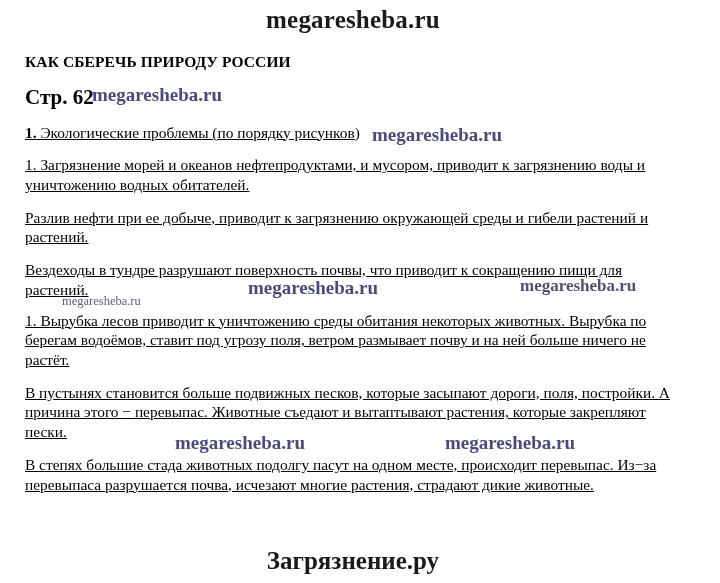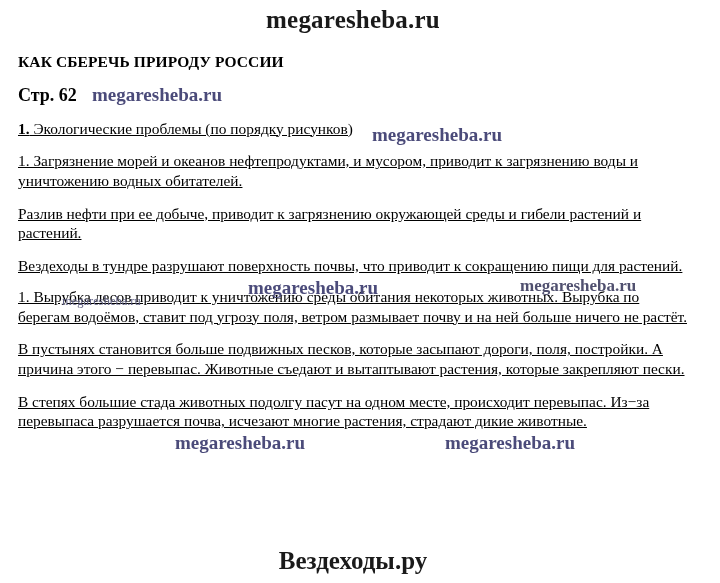--- a/index.html
+++ b/index.html
@@ -13,21 +13,21 @@
     font-family: "Liberation Serif", serif;
     color: #000000;
     position: relative;
     overflow: hidden;
   }
   .page {
     position: relative;
     width: 706px;
     height: 583px;
     box-sizing: border-box;
-    padding: 0 14px;
+    padding: 0 21px;
   }
   .site-title {
     text-align: center;
     font-family: "Liberation Serif", serif;
     font-weight: bold;
     font-size: 25px;
     color: #1a1a1a;
     letter-spacing: 0.2px;
     padding-top: 6px;
     line-height: 1.1;
@@ -36,21 +36,21 @@
     font-family: "Liberation Serif", serif;
     font-weight: bold;
     font-size: 15.5px;
     margin-top: 19px;
     margin-left: 4px;
     letter-spacing: 0.1px;
   }
   .page-num {
     font-family: "Liberation Serif", serif;
     font-weight: bold;
-    font-size: 18px;
+    font-size: 21px;
     margin-top: 14px;
     margin-left: 4px;
   }
   .para {
     font-size: 15.4px;
     line-height: 1.28;
     margin-top: 13px;
     margin-left: 4px;
     margin-right: 2px;
     text-align: left;
@@ -109,21 +109,21 @@
 
   <div class="para"><b>1.</b><span> Экологические проблемы (по порядку рисунков)</span></div>
 
   <div class="para">1. Загрязнение морей и океанов нефтепродуктами, и мусором, приводит к загрязнению воды и уничтожению водных обитателей.</div>
   <div class="para">Разлив нефти при ее добыче, приводит к загрязнению окружающей среды и гибели растений и растений.</div>
   <div class="para">Вездеходы в тундре разрушают поверхность почвы, что приводит к сокращению пищи для растений.</div>
   <div class="para tight">1. Вырубка лесов приводит к уничтожению среды обитания некоторых животных. Вырубка по берегам водоёмов, ставит под угрозу поля, ветром размывает почву и на ней больше ничего не растёт.</div>
   <div class="para">В пустынях становится больше подвижных песков, которые засыпают дороги, поля, постройки. А причина этого − перевыпас. Животные съедают и вытаптывают растения, которые закрепляют пески.</div>
   <div class="para">В степях большие стада животных подолгу пасут на одном месте, происходит перевыпас. Из−за перевыпаса разрушается почва, исчезают многие растения, страдают дикие животные.</div>
 
-  <div class="footer-brand">Вездеходы.ру</div>
+  <div class="footer-brand">Загрязнение.ру</div>
 
   <div id="watermark-layer">
       <div class="wm big" style="left: 92px; top: 84px;">megaresheba.ru</div>
       <div class="wm big" style="left: 372px; top: 124px;">megaresheba.ru</div>
       <div class="wm big" style="left: 248px; top: 277px;">megaresheba.ru</div>
       <div class="wm mid" style="left: 520px; top: 276px;">megaresheba.ru</div>
       <div class="wm small" style="left: 62px; top: 294px;">megaresheba.ru</div>
       <div class="wm big" style="left: 175px; top: 432px;">megaresheba.ru</div>
       <div class="wm big" style="left: 445px; top: 432px;">megaresheba.ru</div>
     </div>

